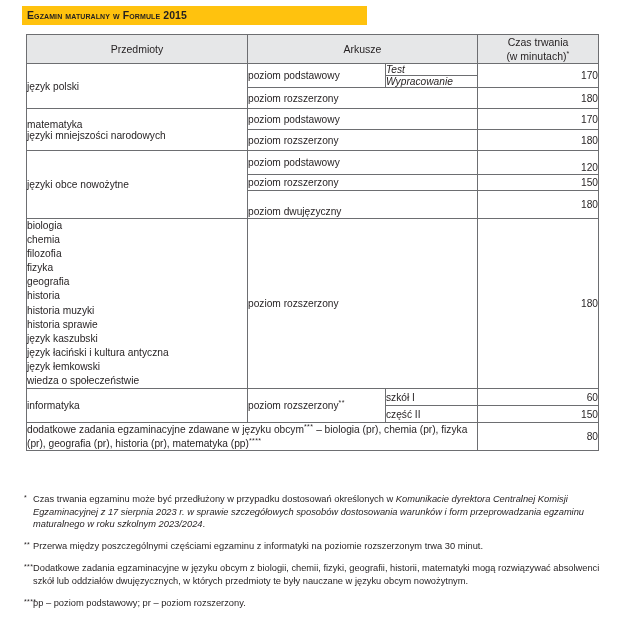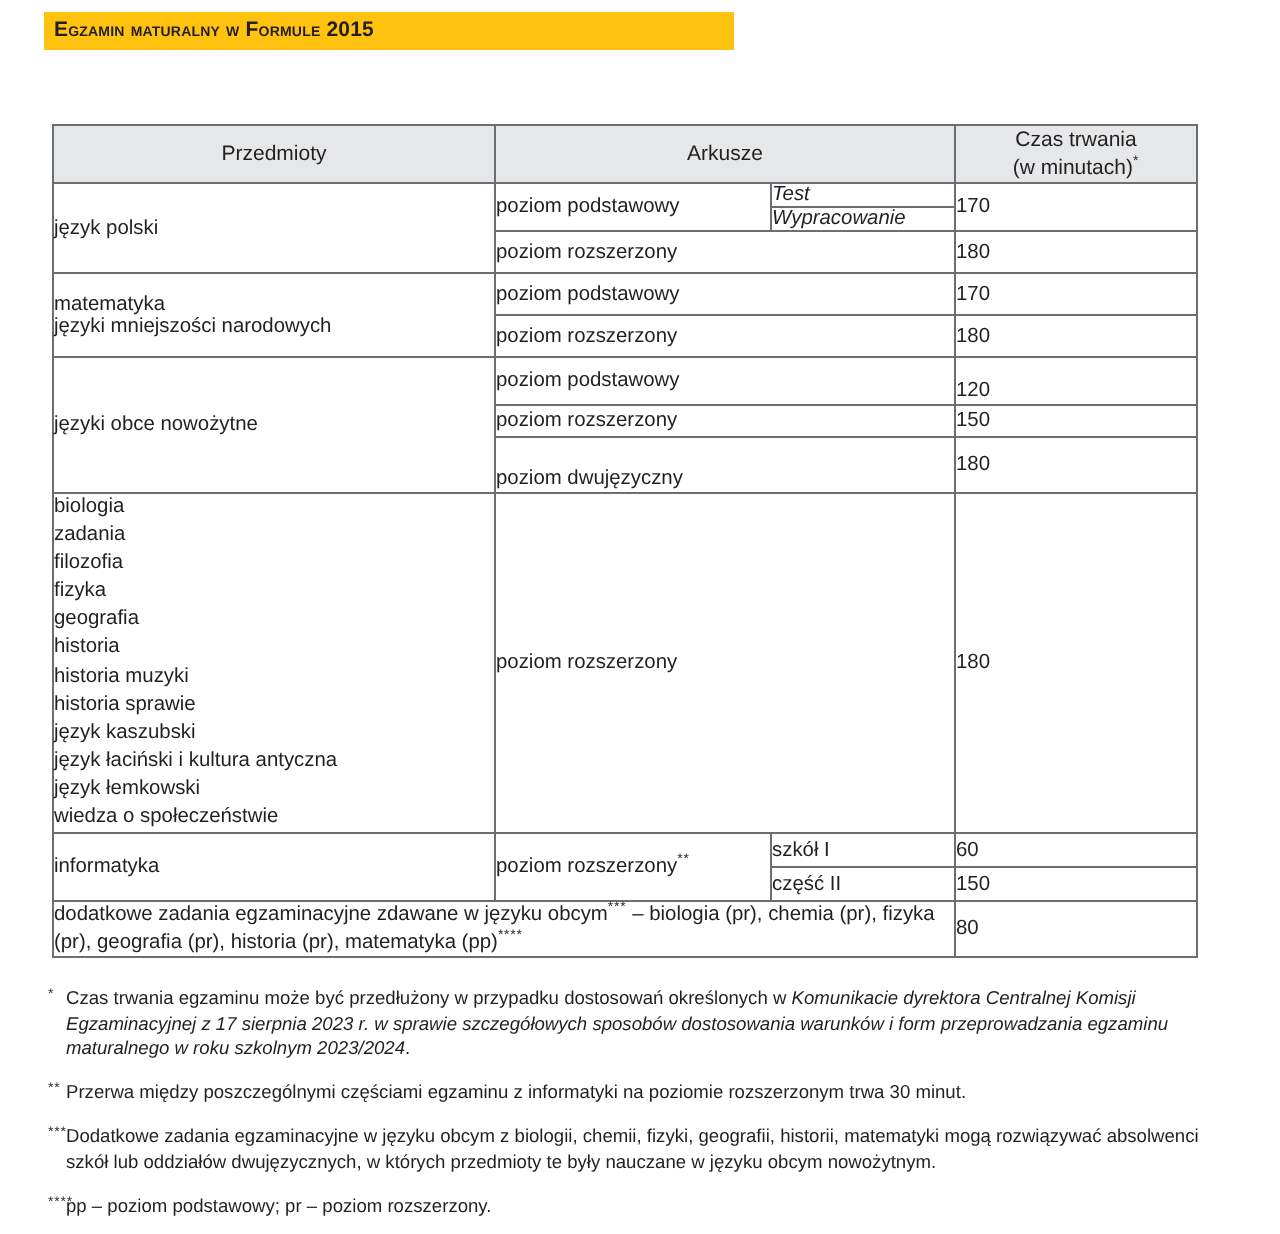--- a/index.html
+++ b/index.html
@@ -51,41 +51,40 @@
     position: absolute;
     left: 26px;
     top: 34px;
     width: 572px;
   }
   table.main {
     border-collapse: collapse;
     width: 572px;
     table-layout: fixed;
     font-size: 10.2px;
-    margin-top: 28px;
   }
   table.main td, table.main th {
     border: 1px solid #6d6e71;
     padding: 0;
     vertical-align: middle;
     font-weight: normal;
   }
   th.hdr {
     background: #e6e7e8;
     text-align: center;
     font-weight: bold;
     font-size: 10.5px;
     line-height: 14px;
     padding: 5px 2px;
   }
   .cell-pad-l {
     padding: 3px 4px 3px 7px;
   }
   .cell-center {
-    text-align: left;
+    text-align: right;
     padding: 3px 2px;
   }
   .sub-cell {
     padding: 2px 4px 2px 7px;
   }
   .italic { font-style: italic; }
   .sup {
     font-size: 7px;
     vertical-align: super;
     line-height: 0;
@@ -209,21 +208,21 @@
           <td class="cell-center" style="padding-top:1px;padding-bottom:1px">150</td>
         </tr>
         <tr style="height:16px">
           <td class="cell-pad-l" colspan="2" style="padding-top:15px;padding-bottom:1px">poziom dwujęzyczny</td>
           <td class="cell-center" style="padding-top:1px;padding-bottom:1px">180</td>
         </tr>
 
         <tr>
           <td class="subject-list">
             <div>biologia</div>
-            <div>zadania</div>
+            <div>chemia</div>
             <div>filozofia</div>
             <div>fizyka</div>
             <div>geografia</div>
             <div>historia</div>
             <div>historia muzyki</div>
             <div>historia sprawie</div>
             <div>język kaszubski</div>
             <div>język łaciński i kultura antyczna</div>
             <div>język łemkowski</div>
             <div>wiedza o społeczeństwie</div>

